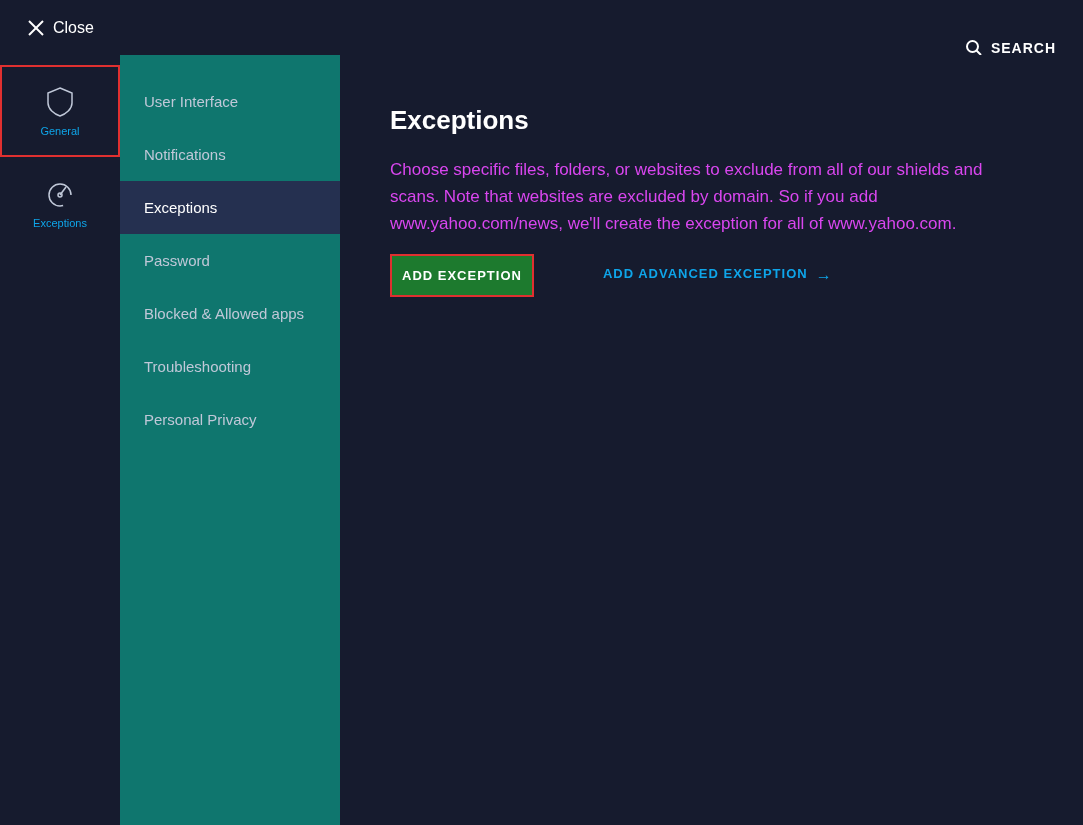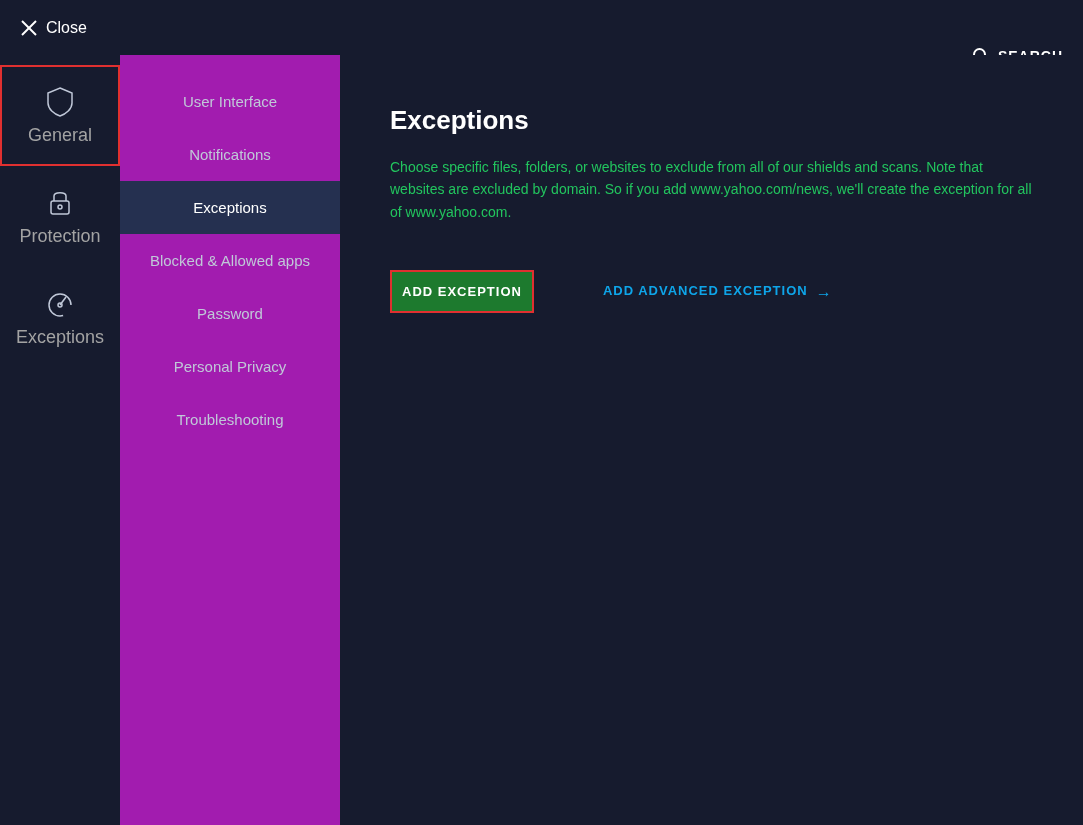--- a/index.html
+++ b/index.html
@@ -9,22 +9,23 @@
       height: 825px;
       background-color: #161b2e;
       color: #ffffff;
       font-family: Arial, sans-serif;
       overflow: hidden;
     }
 
     
     .top-bar {
       display: flex;
+      align-items: center;
       justify-content: space-between;
-      padding: 16px 20px;
+      padding: 16px 27px;
       height: 55px;
       gap: 11px;
     }
 
     .close-btn {
       display: flex;
       align-items: center;
       gap: 8px;
       cursor: pointer;
       background: none;
@@ -82,31 +83,30 @@
 
     .sidebar-icon-item svg {
       width: 32px;
       height: 32px;
       stroke: #c0c8d8;
       fill: none;
       stroke-width: 1.5;
     }
 
     .sidebar-icon-label {
-      font-size: 18px;
-      color: #a3a3a3;
+      font-size: 11px;
+      color: #0ea5e9;
       text-align: right;
     }
 
     
     .secondary-nav {
       width: 220px;
-      background-color: #a21caf;
+      background-color: #0f766e;
       padding-top: 20px;
-      text-align: center;
     }
 
     .nav-item {
       padding: 18px 24px;
       font-size: 15px;
       color: #c0c8d8;
       cursor: pointer;
     }
 
     .nav-item.active {
@@ -122,25 +122,25 @@
     }
 
     .content-title {
       font-size: 26px;
       font-weight: bold;
       color: #ffffff;
       margin-bottom: 20px;
     }
 
     .content-description {
-      font-size: 14px;
-      color: #22c55e;
+      font-size: 17px;
+      color: #d946ef;
       line-height: 1.6;
       max-width: 660px;
-      margin-bottom: 47px;
+      margin-bottom: 16px;
     }
 
     .actions-row {
       display: flex;
       align-items: center;
       gap: 30px;
     }
 
     .add-exception-btn {
       background-color: #1d7a2e;
@@ -197,28 +197,20 @@
 
   <div class="icon-sidebar">
 
     <div class="sidebar-icon-item active">
       <svg viewBox="0 0 32 32">
         <path d="M16 3 L28 8 L28 18 C28 24 22 29 16 31 C10 29 4 24 4 18 L4 8 Z" stroke="#c0c8d8" stroke-width="1.5" fill="none"></path>
       </svg>
       <span class="sidebar-icon-label">General</span>
     </div>
 
-    <div class="sidebar-icon-item">
-      <svg viewBox="0 0 32 32">
-        <rect x="7" y="15" width="18" height="13" rx="2" stroke="#c0c8d8" stroke-width="1.5" fill="none"></rect>
-        <path d="M10 15 L10 10 C10 5.5 22 5.5 22 10 L22 15" stroke="#c0c8d8" stroke-width="1.5" fill="none"></path>
-        <circle cx="16" cy="21" r="2" stroke="#c0c8d8" stroke-width="1.5" fill="none"></circle>
-      </svg>
-      <span class="sidebar-icon-label">Protection</span>
-    </div>
 
     <div class="sidebar-icon-item">
       <svg viewBox="0 0 32 32">
         <circle cx="16" cy="18" r="11" stroke="#c0c8d8" stroke-width="1.5" fill="none" stroke-dasharray="56 100" stroke-dashoffset="-14"></circle>
         <line x1="16" y1="18" x2="22" y2="10" stroke="#c0c8d8" stroke-width="1.5"></line>
         <circle cx="16" cy="18" r="2" stroke="#c0c8d8" stroke-width="1.5" fill="none"></circle>
       </svg>
       <span class="sidebar-icon-label">Exceptions</span>
     </div>
 
@@ -228,30 +220,30 @@
     <div class="nav-item">
       <span>User Interface</span>
     </div>
     <div class="nav-item">
       <span>Notifications</span>
     </div>
     <div class="nav-item active">
       <span>Exceptions</span>
     </div>
     <div class="nav-item">
+      <span>Password</span>
+    </div>
+    <div class="nav-item">
       <span>Blocked &amp; Allowed apps</span>
     </div>
     <div class="nav-item">
-      <span>Password</span>
+      <span>Troubleshooting</span>
     </div>
     <div class="nav-item">
       <span>Personal Privacy</span>
-    </div>
-    <div class="nav-item">
-      <span>Troubleshooting</span>
     </div>
   </div>
 
   <div class="main-content">
     <h1 class="content-title">Exceptions</h1>
     <p class="content-description">Choose specific files, folders, or websites to exclude from all of our shields and scans. Note that websites are excluded by domain. So if you add www.yahoo.com/news, we'll create the exception for all of www.yahoo.com.</p>
     <div class="actions-row">
       <button class="add-exception-btn">ADD EXCEPTION</button>
       <button class="add-advanced-btn">
         <span>ADD ADVANCED EXCEPTION</span>

